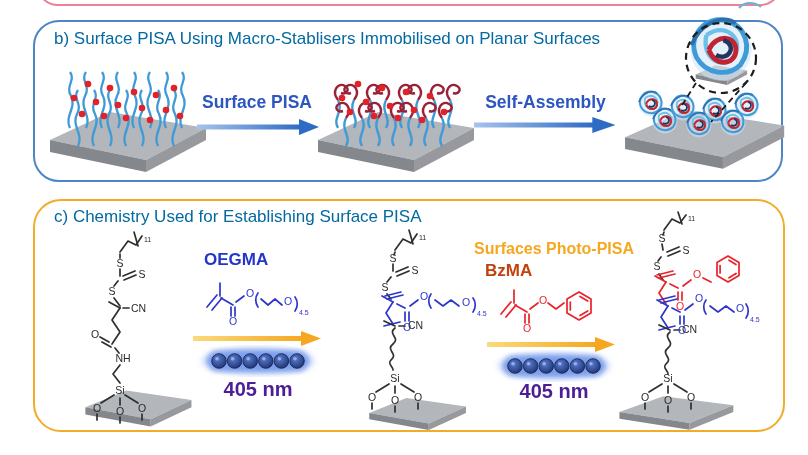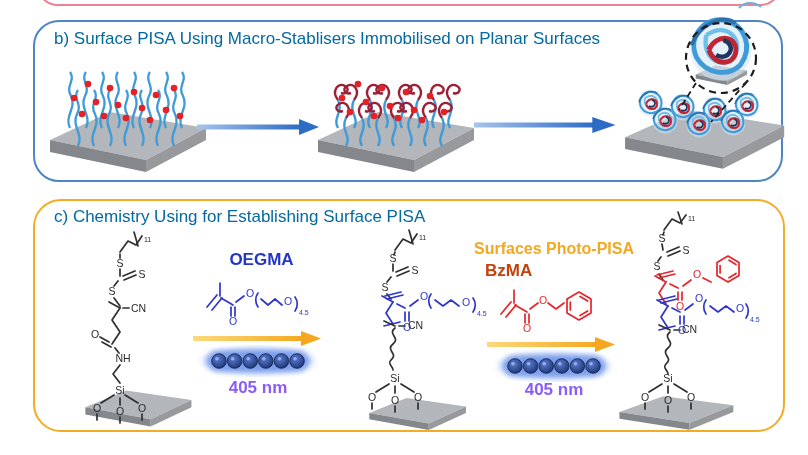--- a/index.html
+++ b/index.html
@@ -7,22 +7,22 @@
         font-family:"Liberation Sans",sans-serif;}
   .abs{position:absolute;}
   .panel{position:absolute;box-sizing:border-box;background:#fff;}
   .panel-a{left:36px;top:-38px;width:746px;height:44px;border:2.5px solid #ed8296;border-radius:22px;}
   .panel-b{left:33px;top:20px;width:750px;height:162px;border:2.5px solid #4d85c6;border-radius:26px;}
   .panel-c{left:33px;top:199px;width:752px;height:233px;border:2.5px solid #f3ac28;border-radius:28px;}
   .ptitle{position:absolute;font-size:17px;color:#0369a1;white-space:nowrap;}
   .blbl{position:absolute;font-size:17.5px;font-weight:bold;color:#2d56c0;text-align:center;white-space:nowrap;}
   .olbl{position:absolute;font-size:16px;font-weight:bold;color:#f5a81f;text-align:center;white-space:nowrap;}
   .rlbl{position:absolute;font-size:17px;font-weight:bold;color:#c2410c;text-align:left;white-space:nowrap;}
-  .mlbl{position:absolute;font-size:17px;font-weight:bold;color:#2336c9;text-align:center;white-space:nowrap;}
-  .nmlbl{position:absolute;font-size:17px;font-weight:bold;color:#8b5cf6;text-align:center;white-space:nowrap;}
+  .mlbl{position:absolute;font-size:17px;font-weight:bold;color:#2336c9;white-space:nowrap;}
+  .nmlbl{position:absolute;font-size:20px;font-weight:bold;color:#4c1d95;text-align:center;white-space:nowrap;}
   svg{overflow:visible;}
   .bond{stroke:#2f2f2f;stroke-width:1.7;fill:none;stroke-linecap:round;stroke-linejoin:round;}
   .bondb{stroke:#2d35cc;stroke-width:1.7;fill:none;stroke-linecap:round;stroke-linejoin:round;}
   .bondr{stroke:#e8232b;stroke-width:1.7;fill:none;stroke-linecap:round;stroke-linejoin:round;}
   .atom{font-family:"Liberation Sans",sans-serif;font-size:10.5px;fill:#2a2a2a;}
   .atomb{font-family:"Liberation Sans",sans-serif;font-size:10.5px;fill:#2d35cc;}
   .atomr{font-family:"Liberation Sans",sans-serif;font-size:10.5px;fill:#e8232b;}
   .sub{font-size:7px;}
 </style>
 </head>
@@ -141,20 +141,21 @@
         <circle cx="88" cy="42" r="3.3"></circle>
       <circle cx="96" cy="58" r="3.3"></circle>
         <circle cx="104" cy="70" r="3.3"></circle>
         <circle cx="110" cy="45" r="3.3"></circle>
       <circle cx="120" cy="60" r="3.3"></circle>
         <circle cx="128" cy="38" r="3.3"></circle>
         <circle cx="134" cy="66" r="3.3"></circle>
     </g>
   </svg>
 
+  <div class="blbl" style="left:192px;top:92px;width:130px">Surface PISA</div>
   <svg class="abs" style="left:196px;top:119px" width="124" height="16" viewBox="0 0 124 16">
     <use href="#barrow" x="1"></use>
   </svg>
 
   <svg class="abs" style="left:312px;top:52px" width="172" height="120" viewBox="0 0 172 120">
     <use href="#slab" transform="translate(4,56)"></use>
     <g>
       <use href="#chain2" x="26" y="76"></use>
         <use href="#chain2" transform="translate(42,76) scale(-1,1)"></use>
       <use href="#chain2" x="58" y="76"></use>
@@ -181,20 +182,21 @@
       <circle cx="78" cy="54" r="3.3"></circle>
         <circle cx="86" cy="66" r="3.3"></circle>
         <circle cx="94" cy="40" r="3.3"></circle>
       <circle cx="102" cy="58" r="3.3"></circle>
         <circle cx="110" cy="68" r="3.3"></circle>
         <circle cx="118" cy="44" r="3.3"></circle>
       <circle cx="132" cy="60" r="3.3"></circle>
     </g>
   </svg>
 
+  <div class="blbl" style="left:468px;top:92px;width:155px">Self-Assembly</div>
   <svg class="abs" style="left:474px;top:117px" width="142" height="16" viewBox="0 0 142 16">
     <use href="#barrow" transform="scale(1.16,1)"></use>
   </svg>
 
   <svg class="abs" style="left:623px;top:22px" width="170" height="152" viewBox="0 0 170 152">
     <use href="#slab" transform="translate(0,84) scale(1.02,0.98)"></use>
     <g>
       <use href="#micelle" transform="translate(28,82)"></use>
       <use href="#micelle" transform="translate(60,86)"></use>
       <use href="#micelle" transform="translate(92,89)"></use>
@@ -209,21 +211,21 @@
     </g>
     <g>
       <circle cx="98" cy="36" r="35" fill="#ffffff"></circle>
       <use href="#slab" transform="translate(72,42) scale(0.33)"></use>
       <use href="#micelle" transform="translate(98,28) scale(2.45)"></use>
       <circle cx="98" cy="36" r="35" fill="none" stroke="#1d1d1d" stroke-width="2.2" stroke-dasharray="7 5"></circle>
     </g>
   </svg>
 
   <div class="panel panel-c"></div>
-  <div class="ptitle" style="left:54px;top:207px">c) Chemistry Using for Establishing Surface PISA</div>
+  <div class="ptitle" style="left:54px;top:207px">c) Chemistry Used for Establishing Surface PISA</div>
 
   <svg class="abs" style="left:78px;top:228px" width="122" height="202" viewBox="0 0 122 202">
     <use href="#slab" transform="translate(6,160) scale(0.68,0.6)"></use>
     <g class="bond">
       <path d="M42,24 L50,13 L58,17 L64,8"></path>
         <path d="M56,4 L60,18"></path>
       <path d="M42,26 L42,30"></path>
         <path d="M42,41 L42,48"></path>
       <path d="M45,48 L57,43"></path>
         <path d="M46,52 L58,47"></path>

